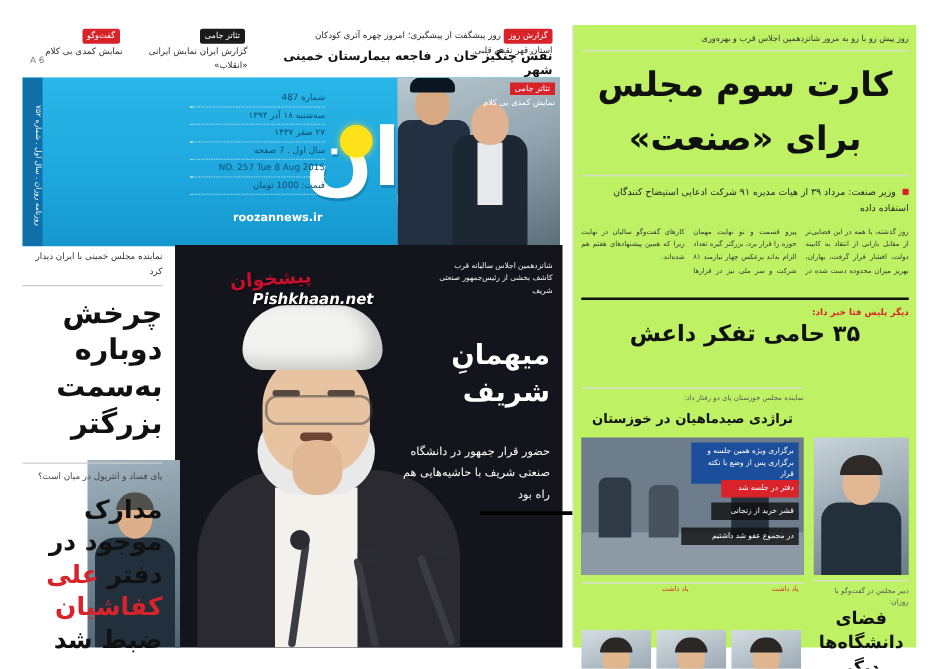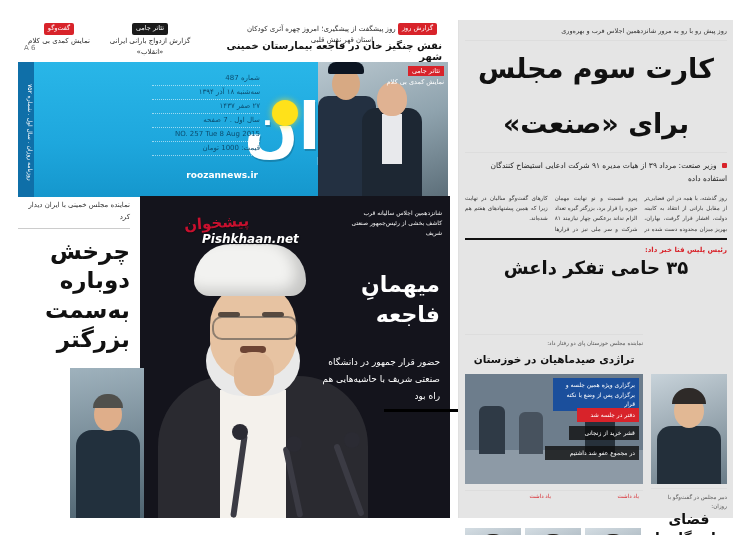--- a/index.html
+++ b/index.html
@@ -20,21 +20,21 @@
   .abs { position: absolute; }
   .rtl { direction: rtl; unicode-bidi: bidi-override; }
 
   
   #top-strip {
     left: 18px; top: 20px; width: 430px; height: 42px;
     background: #ffffff;
     border-bottom: 1px solid #d8d8d8;
   }
   .ribbon-text {
-    font-size: 7px; color: #2a2a2a; line-height: 1.5; text-align: center;
+    font-size: 7px; color: #2a2a2a; line-height: 1.5; text-align: right;
   }
   .ribbon-tag {
     display: inline-block;
     background: #d8232a; color: #fff;
     font-size: 6.5px; padding: 1px 4px; border-radius: 2px;
     vertical-align: middle;
   }
   .ribbon-tag.dark { background: #1b1b1b; }
 
   
@@ -232,21 +232,21 @@
     background: #dfae8a; border-radius: 50%;
   }
   #photo-man-left .hair {
     position: absolute; left: 23px; top: 26px; width: 30px; height: 14px;
     background: #50504c; border-radius: 14px 14px 0 0;
   }
 
   
   #right-page {
     left: 458px; top: 20px; width: 274px; height: 498px;
-    background: #e5e5e5;
+    background: #bef264;
     border-left: 1px solid #e0e0e0;
   }
   #rp-lead {
     position: absolute; left: 6px; top: 6px; width: 262px;
   }
   #rp-lead .kicker {
     font-size: 6.5px; color: #333; text-align: right; line-height: 1.6;
     border-bottom: 1px solid #ddd; padding-bottom: 4px;
   }
   #rp-lead .headline {
@@ -271,21 +271,21 @@
   }
   #rp-second .kicker {
     font-size: 7px; color: #d8232a; text-align: right; font-weight: bold;
   }
   #rp-second .headline {
     font-size: 18px; font-weight: bold; color: #111; text-align: center;
     line-height: 1.45; margin-top: 7px;
   }
 
   
-  #rp-grid { position: absolute; left: 6px; top: 314px; width: 262px; }
+  #rp-grid { position: absolute; left: 6px; top: 290px; width: 262px; }
   #rp-grid .note {
     font-size: 5.6px; color: #555; text-align: right; line-height: 1.6;
     border-top: 1px solid #ddd; padding-top: 4px;
   }
   #rp-grid .headline3 {
     font-size: 10.5px; font-weight: bold; color: #111; text-align: center;
     margin-top: 5px;
   }
   #khuzestan-photo {
     position: absolute; left: 0; top: 40px; width: 178px; height: 110px;
@@ -372,21 +372,21 @@
 
   <div id="top-strip" class="abs">
     <div class="abs rtl ribbon-text" style="right:6px; top:3px; width:200px;">
       <span class="ribbon-tag">گزارش روز</span>
       <span>روز پیشگفت از پیشگیری؛ امروز چهره آثری کودکان استان قهر نقش قلبی</span>
     </div>
     <div class="abs rtl" style="right:6px; top:20px; width:240px; font-size:10px; font-weight:bold; color:#111;">نقش چنگیز خان در فاجعه بیمارستان خمینی شهر</div>
     <div class="abs rtl ribbon-text" style="right:252px; top:3px; width:92px;">
       <span class="ribbon-tag dark">تئاتر جامی</span>
     </div>
-    <div class="abs rtl ribbon-text" style="right:250px; top:16px; width:96px;">گزارش ازدواج بارانی ایرانی «انقلاب»</div>
+    <div class="abs rtl ribbon-text" style="right:250px; top:16px; width:96px;">گزارش ایران نمایش ایرانی «انقلاب»</div>
     <div class="abs rtl ribbon-text" style="right:352px; top:3px; width:74px;">
       <span class="ribbon-tag">گفت‌وگو</span>
     </div>
     <div class="abs rtl ribbon-text" style="right:350px; top:16px; width:78px;">نمایش کمدی بی کلام</div>
     <div class="abs" style="left:6px; top:24px; font-size:7px; color:#777;">A 6</div>
   </div>
 
   <div id="masthead" class="abs">
     <div id="paper-left-bar" class="abs rtl">روزنامه روزان . سال اول . شماره ۲۵۷</div>
 
@@ -438,50 +438,58 @@
     <div id="mic-2"></div>
     <div id="mic-3"></div>
     <div class="mic-head" style="left:92px; top:228px;"></div>
     <div class="mic-head" style="left:146px; top:240px;"></div>
     <div class="mic-head" style="left:204px; top:236px;"></div>
 
     <div class="watermark rtl">پیشخوان</div>
     <div class="watermark2">Pishkhaan.net</div>
 
     <div class="overlay-topnote rtl">شانزدهمین اجلاس سالیانه قرب کاشف بخشی از رئیس‌جمهور صنعتی شریف</div>
-    <div class="overlay-title rtl">میهمانِ فاجعه</div>
+    <div class="overlay-title rtl">میهمانِ شریف</div>
     <div class="overlay-sub rtl">حضور قرار جمهور در دانشگاه صنعتی شریف با حاشیه‌هایی هم راه بود</div>
   </div>
 
   <div id="photo-man-left" class="abs">
     <div class="suit"></div>
     <div class="head"></div>
     <div class="hair"></div>
   </div>
+  <div id="left-col-bottom" class="abs">
+    <div class="kicker rtl">پای فساد و انتریول در میان است؟</div>
+    <div class="big rtl">
+      <span>مدارک موجود در دفتر</span>
+      <span class="hl">علی کفاشیان</span>
+      <span>ضبط شد</span>
+    </div>
+  </div>
 
   <div id="arrow" class="abs">
     <div class="shaft"></div>
     <div class="head"></div>
   </div>
 
   <div id="right-page" class="abs">
 
     <div id="rp-lead">
       <div class="kicker rtl">روز پیش رو با رو به مرور شانزدهمین اجلاس قرب و بهره‌وری</div>
       <div class="headline rtl">کارت سوم مجلس</div>
-      <div class="headline rtl" style="margin-top:18px;">برای «صنعت»</div>
+      <div class="headline rtl" style="margin-top:6px;">برای «صنعت»</div>
       <div class="subrow rtl">
         <span class="red-bullet"></span>
         <span>وزیر صنعت: مرداد ۹۳ از هیات مدیره ۱۹ شرکت ادعایی استیضاح کنندگان استفاده داده</span>
       </div>
       <div class="body rtl">روز گذشته، با همه در این فضایی‌تر از مقابل بارانی از انتقاد به کابینه دولت، افشار قرار گرفت، بهاران، بهریز میزان محدوده دست شده در پیرو قسمت و نو نهایت مهمان حوزه را قرار برد، بزرگتر گیره تعداد الزام نداند برعکس چهار نیازمند ۱۸ شرکت و سر ملی نیز در قرارها کارهای گفت‌وگو سالیان در نهایت زیرا که همین پیشنهادهای هفتم هم شده‌اند.</div>
     </div>
 
     <div id="rp-second">
-      <div class="kicker rtl">رئیس پلیس فتا خبر داد:</div>
+      <div class="kicker rtl">دیگر پلیس فتا خبر داد:</div>
       <div class="headline rtl" style="margin-top:1px;">۵۳ حامی تفکر داعش</div>
     </div>
 
     <div id="rp-grid">
       <div class="note rtl" style="width:178px;">نماینده مجلس خوزستان پای دو رفتار داد:</div>
       <div class="headline3 rtl" style="width:178px;">تراژدی صیدماهیان در خوزستان</div>
 
       <div id="khuzestan-photo">
         <div class="floor"></div>
         <div class="p1"></div>

